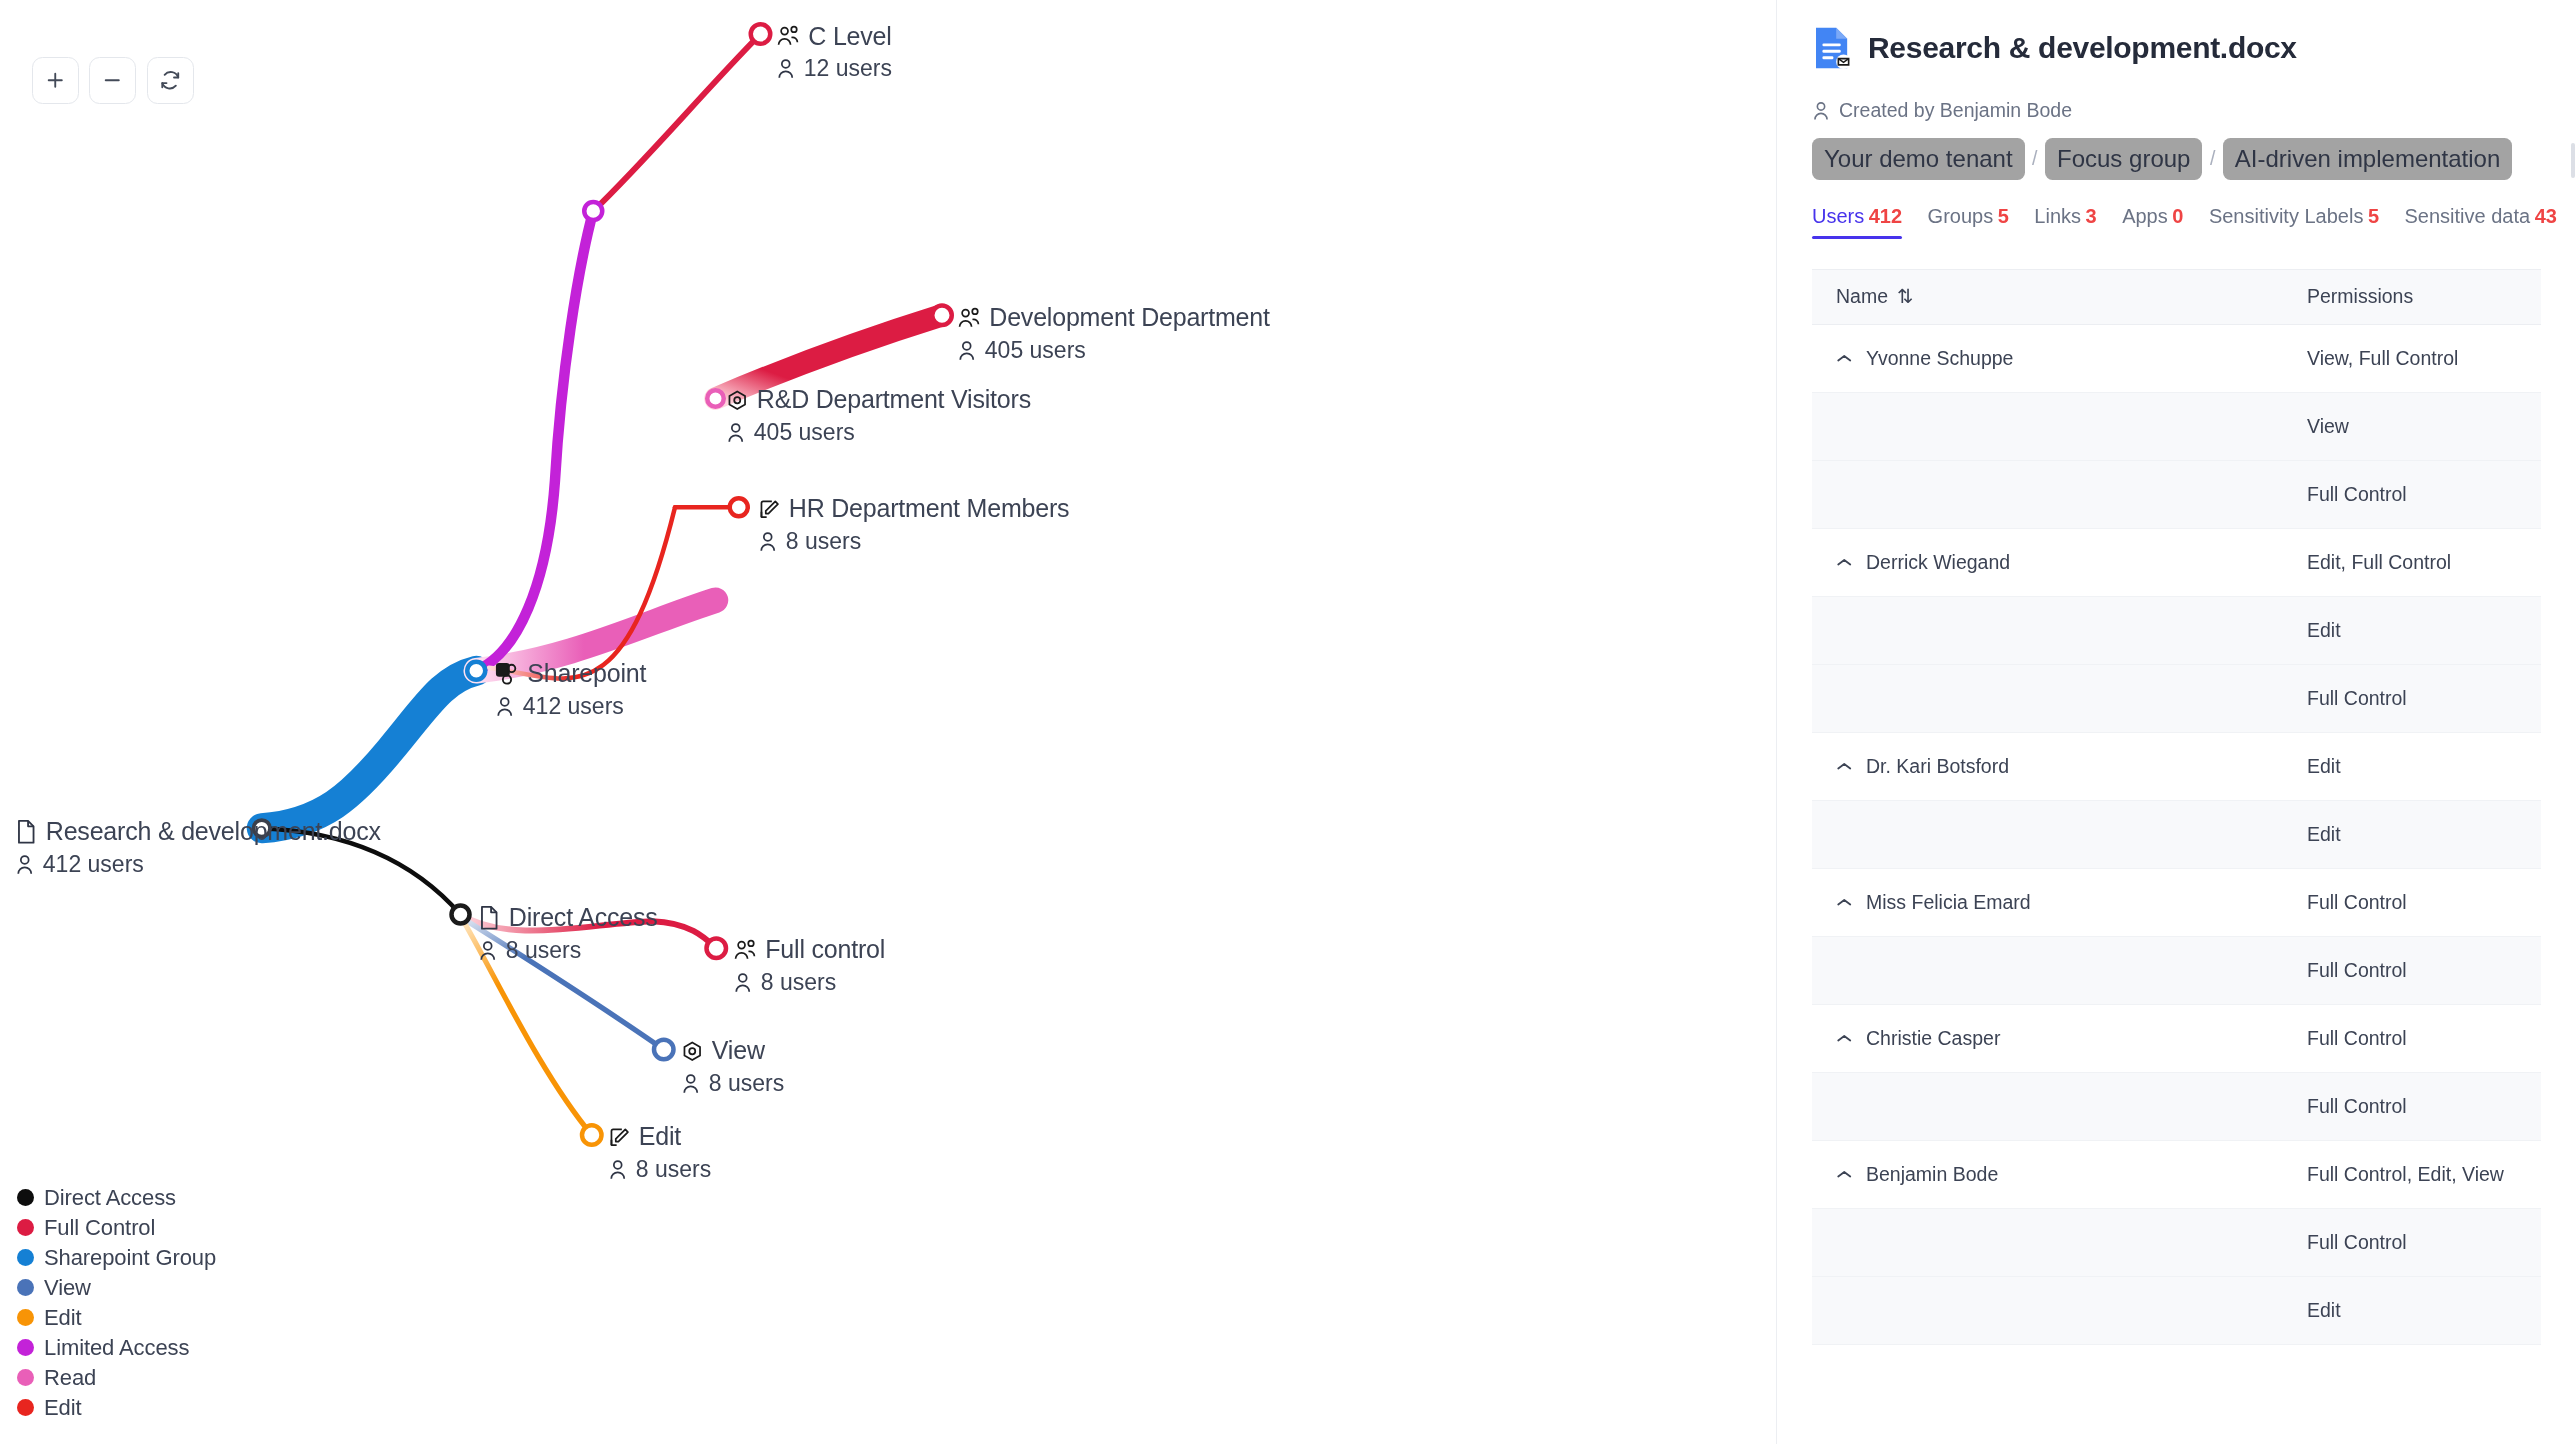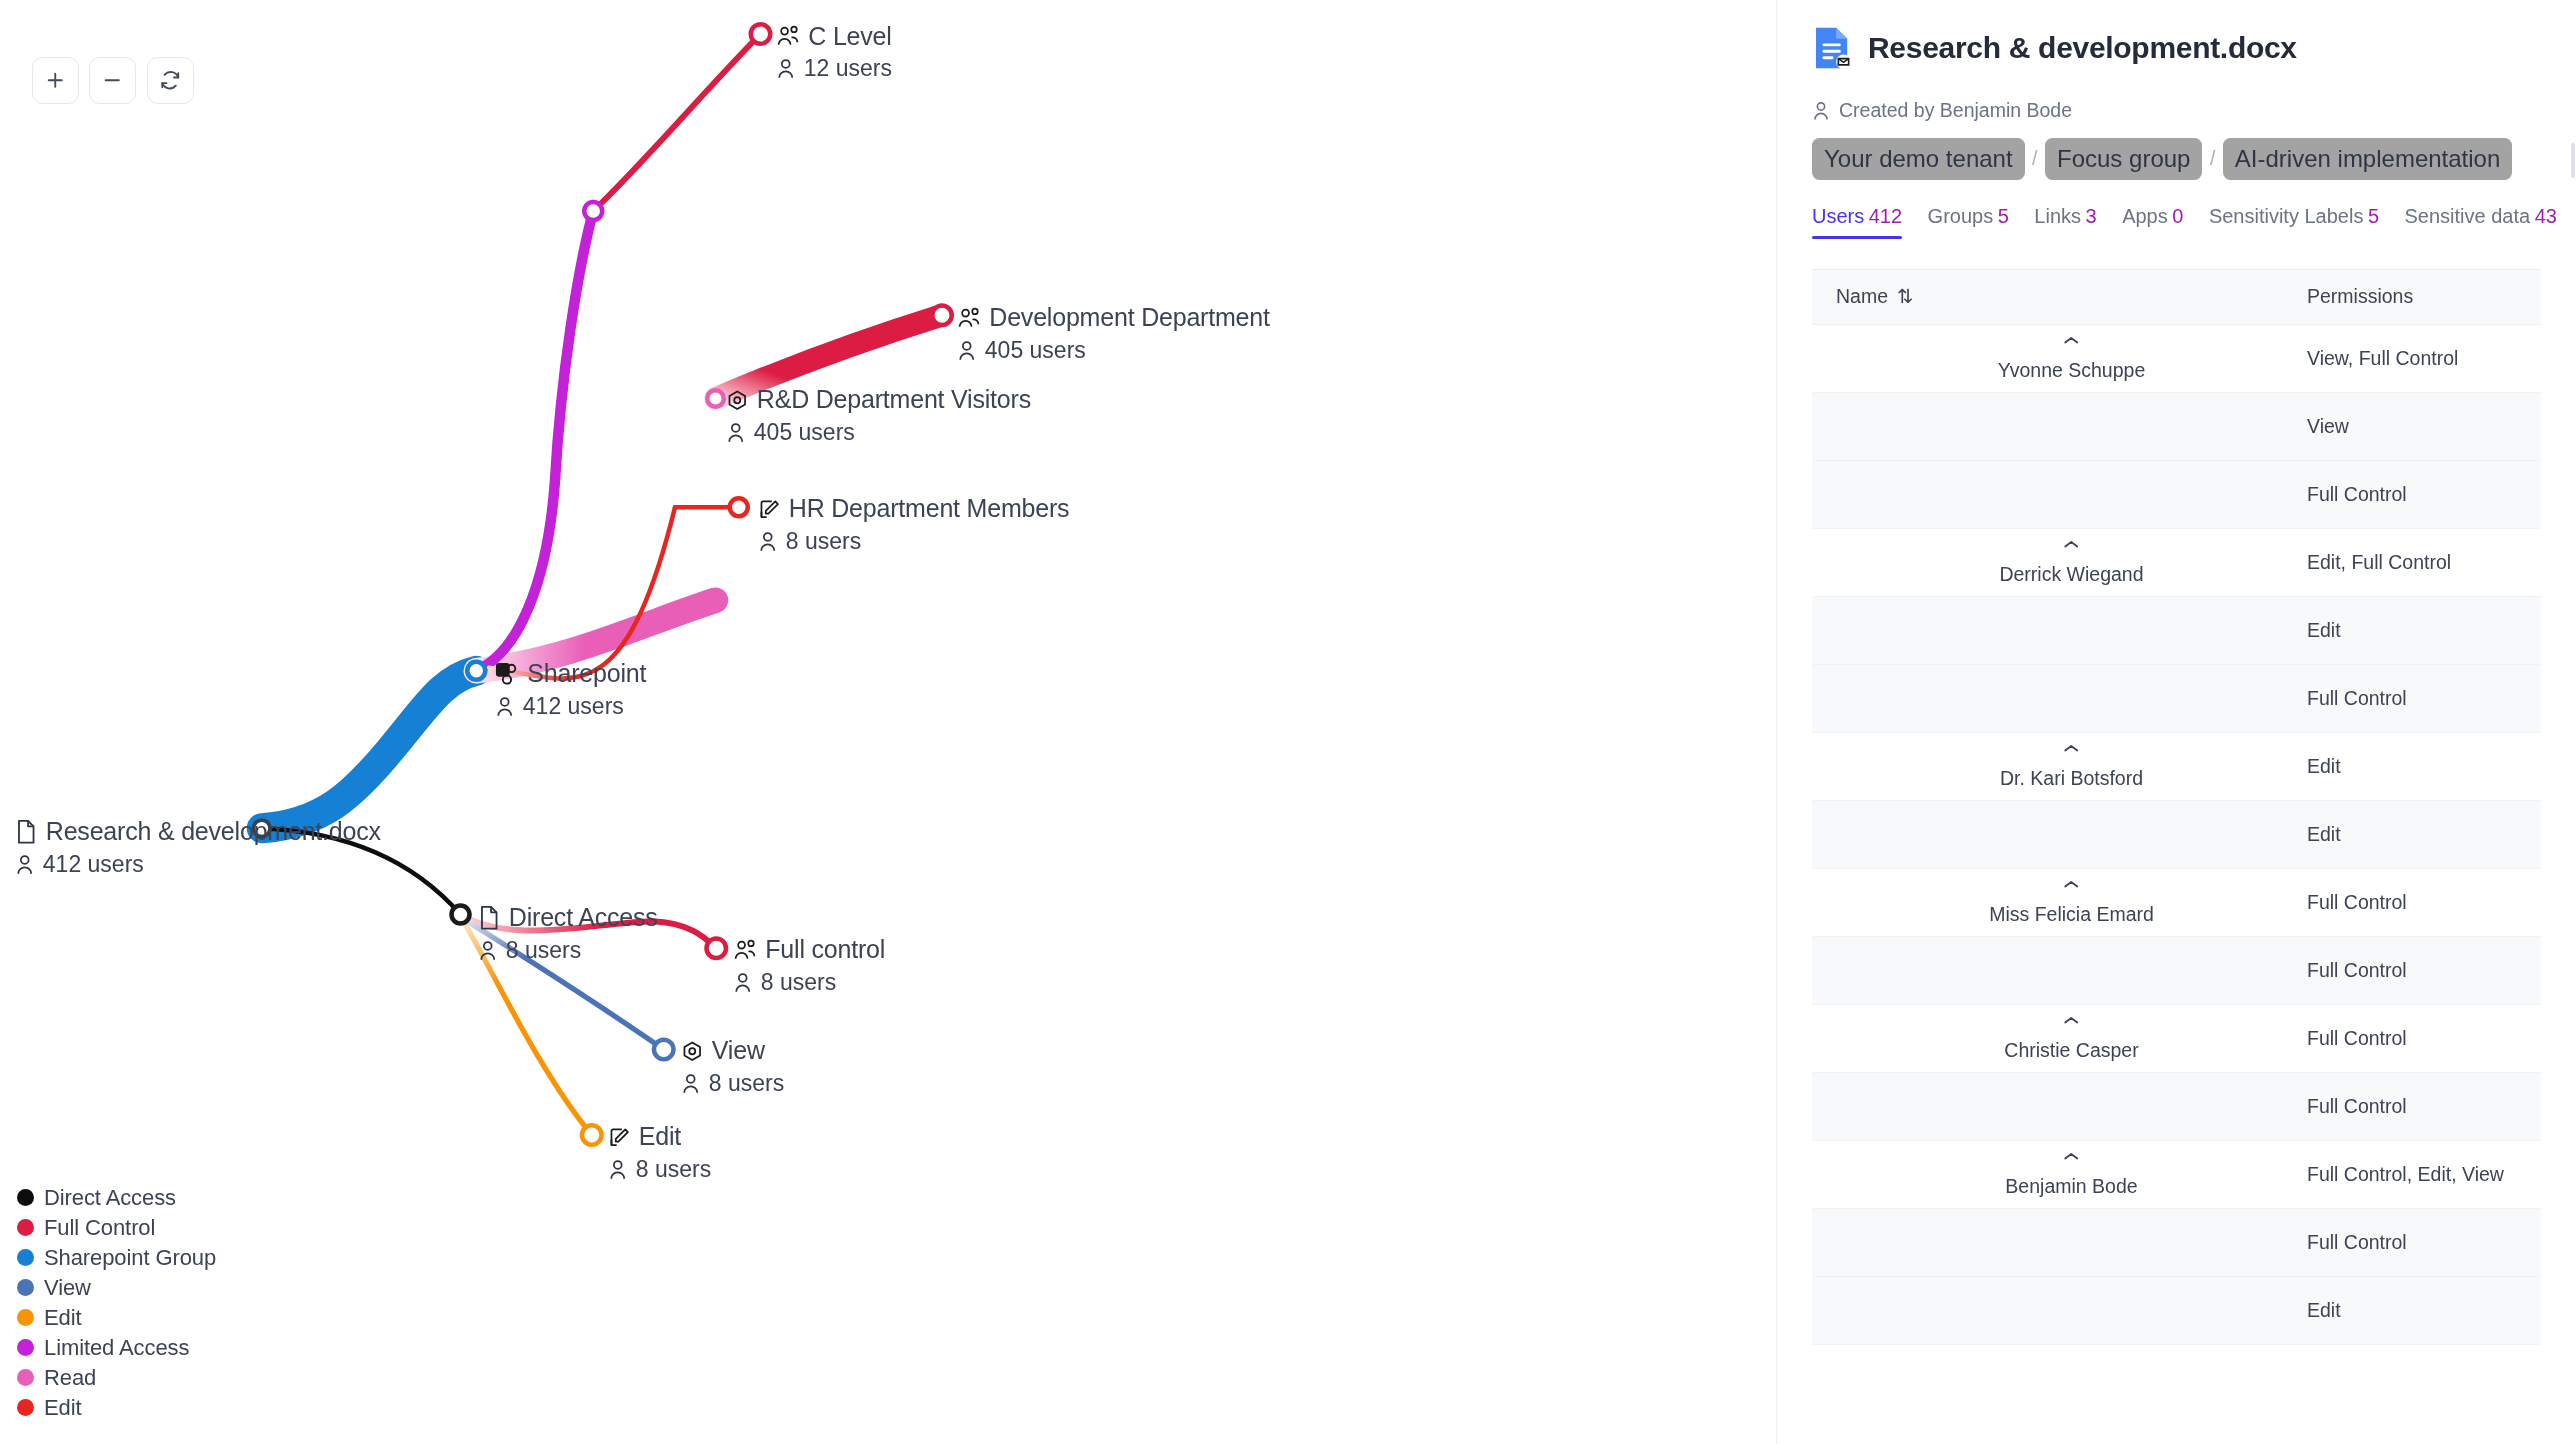--- a/index.html
+++ b/index.html
@@ -92,21 +92,21 @@
     border-radius: 7.5px; padding: 6.8px 12px;
     font-size: 24px; white-space: nowrap; cursor: pointer;
   }
   .crumb-sep { color: #aab0be; font-size: 19.5px; padding: 0 4.5px; }
 
   .tabs { display: flex; align-items: flex-end; gap: 25.5px; margin-top: 25.5px; }
   .tab {
     font-size: 20px; color: #6b7385; padding-bottom: 10.5px;
     cursor: pointer; white-space: nowrap; position: relative;
   }
-  .tab .cnt { color: #a21caf; font-weight: normal; margin-left: 4.5px; }
+  .tab .cnt { color: #ef4444; font-weight: bold; margin-left: 4.5px; }
   .tab.active { color: #4733ec; }
   .tab.active::after {
     content: ""; position: absolute; left: 0; right: 0; bottom: 0;
     height: 3px; background: #4733ec; border-radius: 1.5px;
   }
 
   .search-wrap {
     margin-top: 24px;
     width: 387px; height: 59px;
     border: 1.1px solid #dfe2e9; border-radius: 10.5px;
@@ -127,21 +127,21 @@
     height: 56px;
     border-top: 1.1px solid #eceef2;
     border-bottom: 1.1px solid #eceef2;
   }
   .th { font-size: 19.5px; color: #3c4354; }
   .th-name { width: 495px; padding-left: 24px; display: flex; align-items: center; gap: 9px; }
   .th-perm { flex: 1; }
   .trow { display: flex; align-items: center; height: 68px; border-bottom: 1.1px solid #f0f2f5; }
   .trow.parent { background: #ffffff; }
   .trow.child  { background: #f8f9fb; }
-  .td-name { width: 495px; padding-left: 24px; display: flex; align-items: center; gap: 13.5px; font-size: 19.5px; color: #3c4354; flex-direction: column; }
+  .td-name { width: 495px; padding-left: 24px; display: flex; align-items: center; gap: 13.5px; font-size: 19.5px; color: #3c4354; }
   .td-perm { flex: 1; font-size: 19.5px; color: #3c4354; }
   .chev { flex: none; }
   .scroll-hint {
     position: absolute; right: 1.5px; top: 143px; width: 3.8px; height: 35px;
     background: #dcdfe6; border-radius: 2.3px;
   }
 </style>
 </head>
 <body>
 

